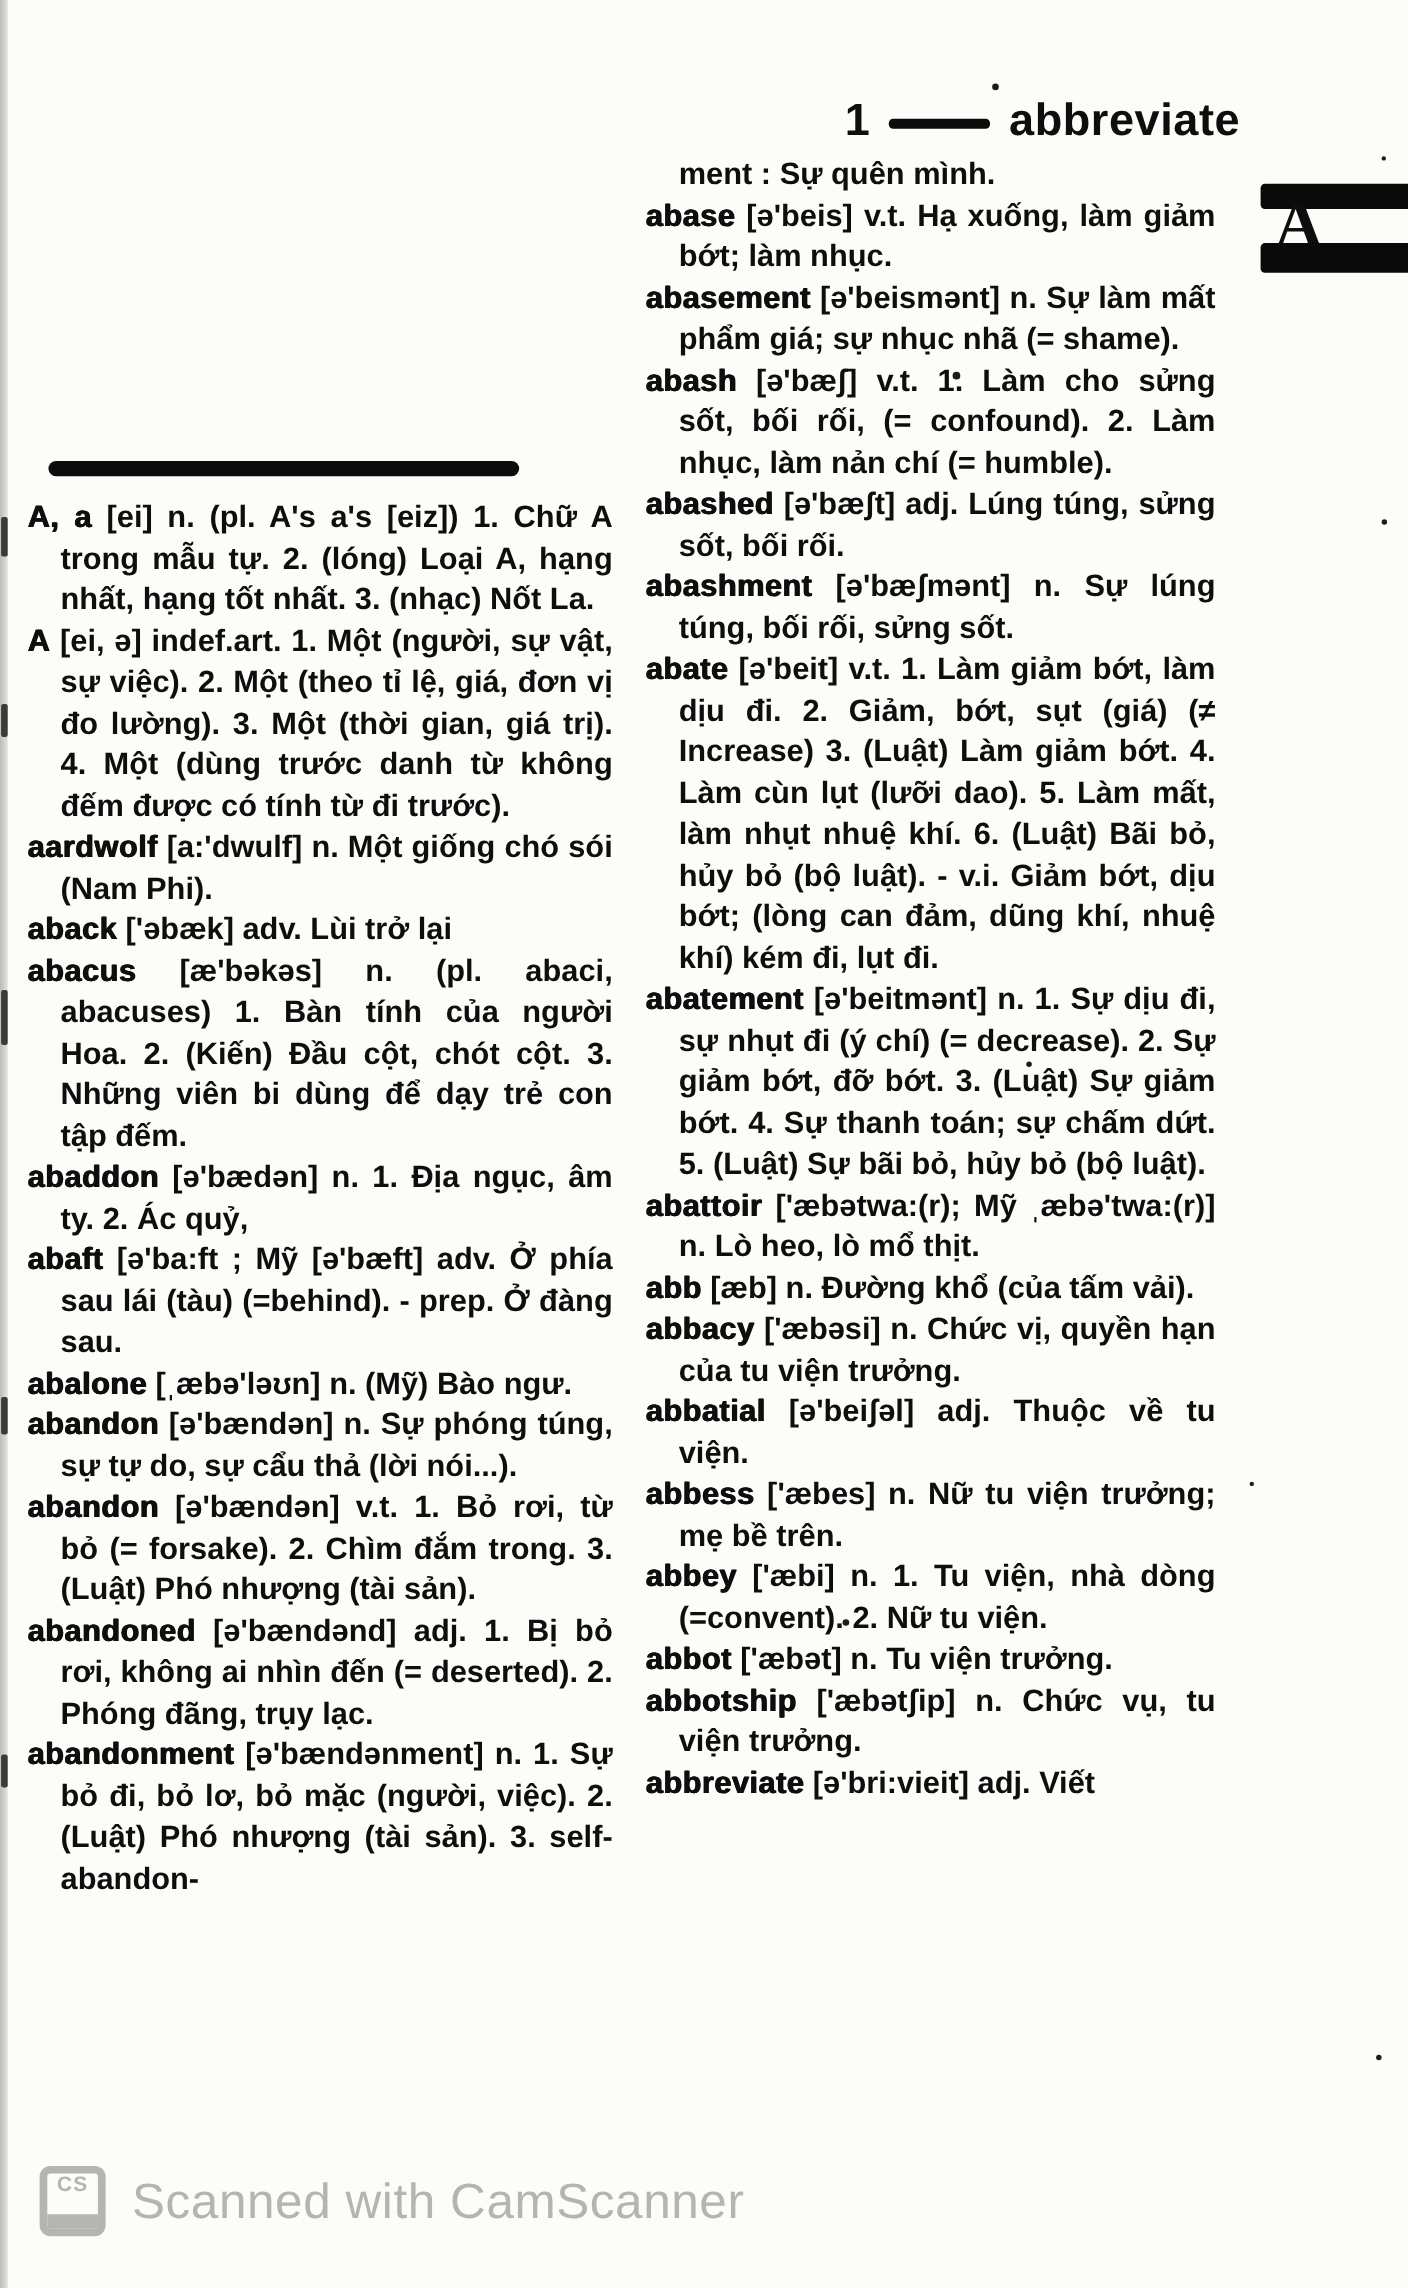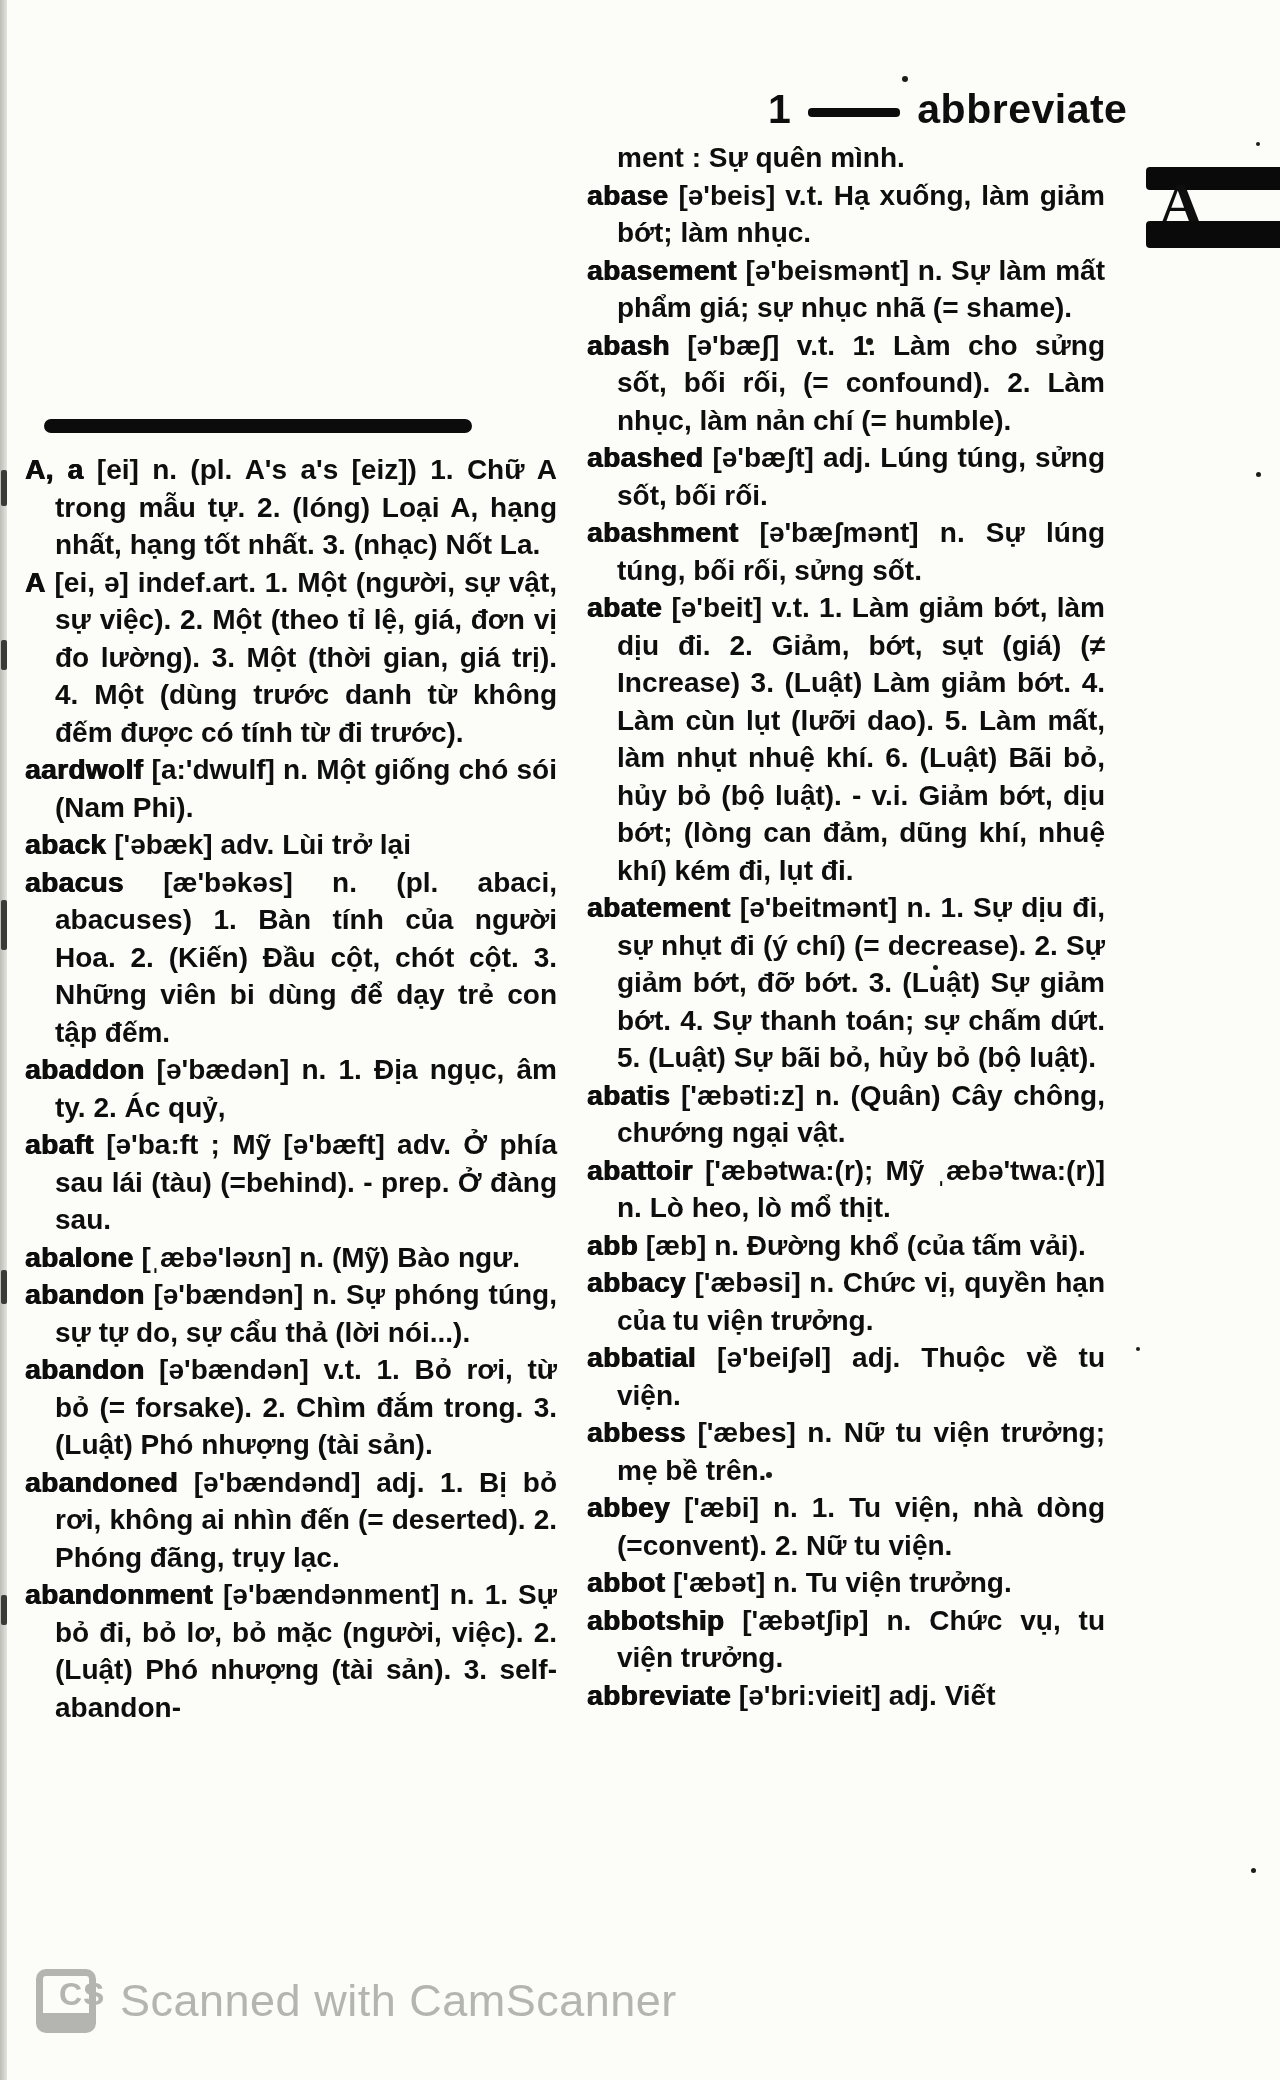--- a/index.html
+++ b/index.html
@@ -43,21 +43,21 @@
   .entry.cont{text-indent:0;}
   .hw{font-weight:700;letter-spacing:.4px;
     text-shadow:.7px 0 0 currentColor,-.3px 0 0 currentColor;}
 
   
   .watermark{position:absolute;left:36px;top:1969px;display:flex;align-items:center;
     gap:24px;color:#b4b4b1;}
   .cs-logo{position:relative;width:60px;height:64px;border:7px solid #b4b4b1;
     border-radius:10px;box-sizing:border-box;flex:none;}
   .cs-text{position:absolute;top:0;left:0;right:0;text-align:center;
-    font-size:32px;font-weight:700;letter-spacing:1px;margin-left:16px;}
+    font-size:19px;font-weight:700;letter-spacing:1px;}
   .cs-base{position:absolute;left:0;right:0;bottom:0;height:13px;background:#b4b4b1;}
   .wm-label{font-size:45px;font-weight:400;letter-spacing:.5px;white-space:nowrap;}
 </style>
 </head>
 <body>
 
 <div class="page">
 
   <div class="scan-edge"></div>
   <div class="edge-tick" style="top:470px;height:36px;"></div>
@@ -105,21 +105,20 @@
     </div>
   <div class="col col-right" id="col-right">
       <p class="entry cont"><span>ment : Sự quên mình.</span></p>
       <p class="entry"><b class="hw">abase</b><span> [ə'beis] v.t. Hạ xuống, làm giảm bớt; làm nhục.</span></p>
       <p class="entry"><b class="hw">abasement</b><span> [ə'beismənt] n. Sự làm mất phẩm giá; sự nhục nhã (= shame).</span></p>
       <p class="entry"><b class="hw">abash</b><span> [ə'bæʃ] v.t. 1. Làm cho sửng sốt, bối rối, (= confound). 2. Làm nhục, làm nản chí (= humble).</span></p>
       <p class="entry"><b class="hw">abashed</b><span> [ə'bæʃt] adj. Lúng túng, sửng sốt, bối rối.</span></p>
       <p class="entry"><b class="hw">abashment</b><span> [ə'bæʃmənt] n. Sự lúng túng, bối rối, sửng sốt.</span></p>
       <p class="entry"><b class="hw">abate</b><span> [ə'beit] v.t. 1. Làm giảm bớt, làm dịu đi. 2. Giảm, bớt, sụt (giá) (≠ Increase) 3. (Luật) Làm giảm bớt. 4. Làm cùn lụt (lưỡi dao). 5. Làm mất, làm nhụt nhuệ khí. 6. (Luật) Bãi bỏ, hủy bỏ (bộ luật). - v.i. Giảm bớt, dịu bớt; (lòng can đảm, dũng khí, nhuệ khí) kém đi, lụt đi.</span></p>
       <p class="entry"><b class="hw">abatement</b><span> [ə'beitmənt] n. 1. Sự dịu đi, sự nhụt đi (ý chí) (= decrease). 2. Sự giảm bớt, đỡ bớt. 3. (Luật) Sự giảm bớt. 4. Sự thanh toán; sự chấm dứt. 5. (Luật) Sự bãi bỏ, hủy bỏ (bộ luật).</span></p>
-      <p class="entry"><b class="hw">abatis</b><span> ['æbəti:z] n. (Quân) Cây chông, chướng ngại vật.</span></p>
       <p class="entry"><b class="hw">abattoir</b><span> ['æbətwa:(r); Mỹ ˌæbə'twa:(r)] n. Lò heo, lò mổ thịt.</span></p>
       <p class="entry"><b class="hw">abb</b><span> [æb] n. Đường khổ (của tấm vải).</span></p>
       <p class="entry"><b class="hw">abbacy</b><span> ['æbəsi] n. Chức vị, quyền hạn của tu viện trưởng.</span></p>
       <p class="entry"><b class="hw">abbatial</b><span> [ə'beiʃəl] adj. Thuộc về tu viện.</span></p>
       <p class="entry"><b class="hw">abbess</b><span> ['æbes] n. Nữ tu viện trưởng; mẹ bề trên.</span></p>
       <p class="entry"><b class="hw">abbey</b><span> ['æbi] n. 1. Tu viện, nhà dòng (=convent). 2. Nữ tu viện.</span></p>
       <p class="entry"><b class="hw">abbot</b><span> ['æbət] n. Tu viện trưởng.</span></p>
       <p class="entry"><b class="hw">abbotship</b><span> ['æbətʃip] n. Chức vụ, tu viện trưởng.</span></p>
       <p class="entry"><b class="hw">abbreviate</b><span> [ə'bri:vieit] adj. Viết</span></p>
     </div>

